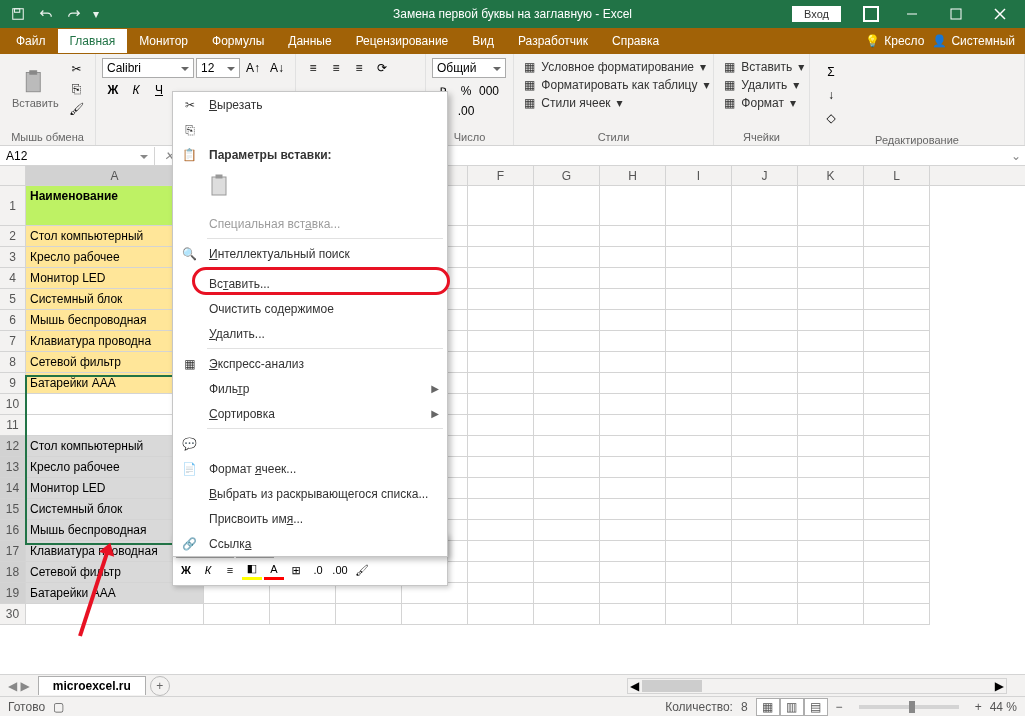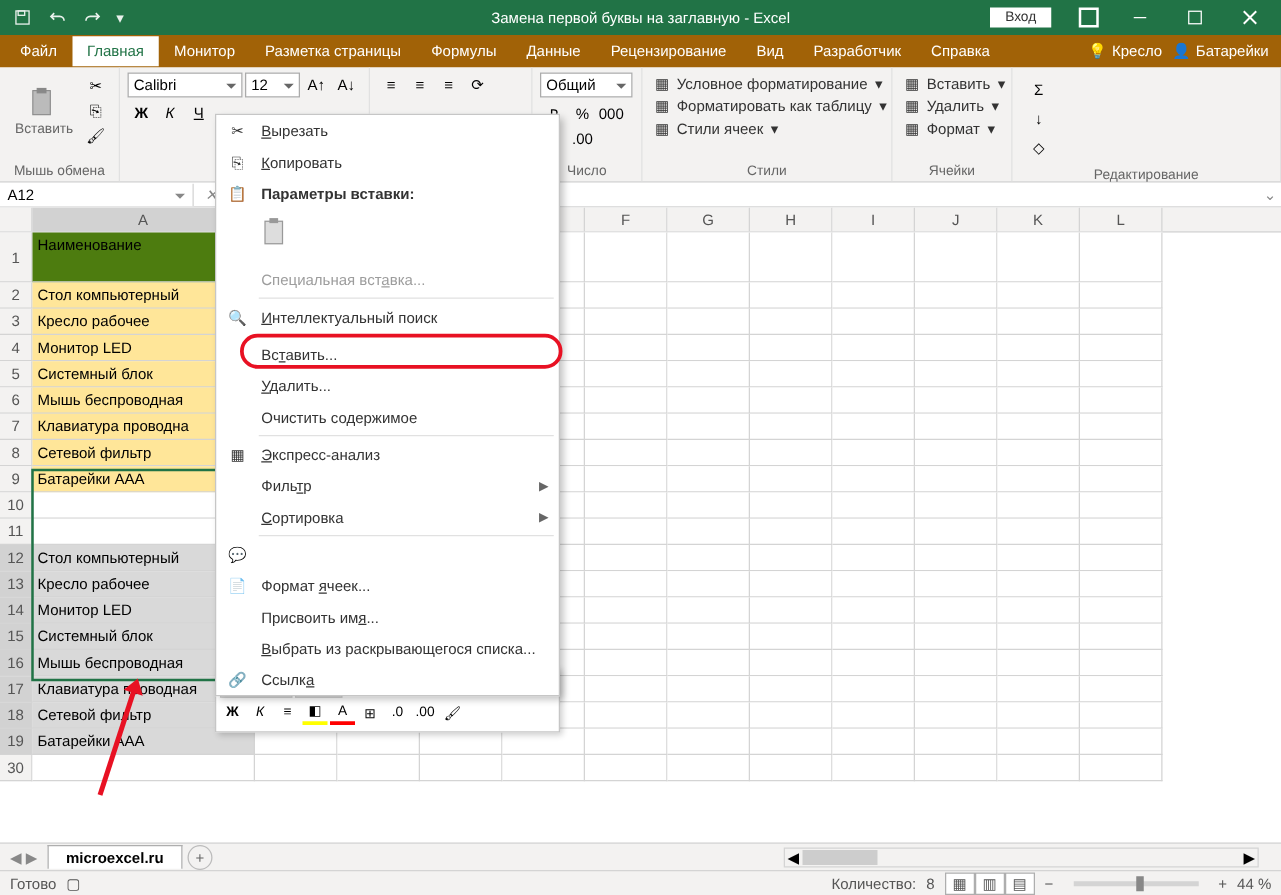--- a/index.html
+++ b/index.html
@@ -41,21 +41,21 @@
 .grid-area{position:relative;height:488px;overflow:hidden}
 .colheads{display:flex;height:20px;background:#f3f2f1;border-bottom:1px solid #d4d4d4}
 .corner{width:26px;border-right:1px solid #d4d4d4;background:#f3f2f1}
 .colh{border-right:1px solid #d4d4d4;text-align:center;font-size:12px;line-height:20px;color:#555;background:#f3f2f1}
 .colh.sel{background:#d2d2d2}
 .rows{position:relative}
 .row{display:flex;height:21px}
 .rowh{width:26px;border-right:1px solid #d4d4d4;border-bottom:1px solid #d4d4d4;background:#f3f2f1;text-align:center;font-size:12px;line-height:21px;color:#555}
 .rowh.sel{background:#d2d2d2}
 .cell{border-right:1px solid #d4d4d4;border-bottom:1px solid #d4d4d4;padding:2px 4px;font-size:12px;line-height:17px;overflow:hidden;white-space:nowrap;background:#fff}
-.cell.hdr{background:#4d7c0f;color:#000;font-weight:normal}
+.cell.hdr{background:#bef264;color:#000;font-weight:bold}
 .cell.yellow{background:#ffe699}
 .cell.num{text-align:right}
 .cell.sel{background:#d9d9d9}
 .selection-border{position:absolute;border:2px solid #217346;pointer-events:none}
 .context-menu{position:absolute;left:172px;top:91px;width:276px;background:#fff;border:1px solid #c6c6c6;box-shadow:3px 3px 6px rgba(0,0,0,.25);z-index:100}
 .cm-item{display:flex;align-items:center;height:25px;padding:0 8px;gap:10px;font-size:12px;color:#333}
 .cm-item.disabled{color:#9d9d9d}
 .cm-icon{width:18px;height:18px;display:flex;align-items:center;justify-content:center;flex-shrink:0}
 .cm-sep{height:1px;background:#e1e1e1;margin:2px 4px 2px 34px}
 .cm-label{flex:1}
@@ -128,35 +128,34 @@
           <line x1="11" y1="1" x2="1" y2="11"></line>
         </svg>
       </div>
   </div>
 </div>
 
 <div class="tabs">
   <div class="tab">Файл</div>
   <div class="tab active">Главная</div>
   <div class="tab">Монитор</div>
-  <div class="tab">Разметка страницы</div>
   <div class="tab">Формулы</div>
   <div class="tab">Данные</div>
   <div class="tab">Рецензирование</div>
   <div class="tab">Вид</div>
   <div class="tab">Разработчик</div>
   <div class="tab">Справка</div>
   <div class="tabs-right">
     <div class="tab-r">
         <span>💡</span>
         <span>Кресло</span>
       </div>
     <div class="tab-r">
         <span>👤</span>
-        <span>Батарейки</span>
+        <span>Системный</span>
       </div>
   </div>
 </div>
 
 <div class="ribbon">
   <div class="rgroup" style="width:96px">
     <div style="display:flex">
       <div class="rbig">
         <svg viewBox="0 0 32 32" fill="#bbb" stroke="#888">
             <rect x="6" y="4" width="16" height="22"></rect>
@@ -601,21 +600,20 @@
   <div class="selection-border" style="left:25px;top:209px;width:180px;height:170px"></div>
 </div>
 
 <div class="context-menu">
   <div class="cm-item">
       <span class="cm-icon">✂</span>
       <span class="cm-label"><u>В</u>ырезать</span>
     </div>
   <div class="cm-item">
       <span class="cm-icon">⎘</span>
-      <span class="cm-label"><u>К</u>опировать</span>
     </div>
   <div class="cm-item">
       <span class="cm-icon">📋</span>
       <span class="cm-label" style="font-weight:bold">Параметры вставки:</span>
     </div>
   <div class="cm-paste-opts">
     <div class="cm-paste-big">
         <svg width="26" height="26" viewBox="0 0 26 26" fill="#ddd" stroke="#999">
           <rect x="4" y="3" width="14" height="18"></rect>
           <rect x="8" y="1" width="6" height="3" fill="#999"></rect>
@@ -631,25 +629,25 @@
       <span class="cm-icon">🔍</span>
       <span class="cm-label"><u>И</u>нтеллектуальный поиск</span>
     </div>
   <div class="cm-sep"></div>
   <div class="cm-item">
       <span class="cm-icon"></span>
       <span class="cm-label">Вс<u>т</u>авить...</span>
     </div>
   <div class="cm-item">
       <span class="cm-icon"></span>
+      <span class="cm-label">Очистить со<u>д</u>ержимое</span>
+    </div>
+  <div class="cm-item">
+      <span class="cm-icon"></span>
       <span class="cm-label"><u>У</u>далить...</span>
-    </div>
-  <div class="cm-item">
-      <span class="cm-icon"></span>
-      <span class="cm-label">Очистить со<u>д</u>ержимое</span>
     </div>
   <div class="cm-sep"></div>
   <div class="cm-item">
       <span class="cm-icon">▦</span>
       <span class="cm-label"><u>Э</u>кспресс-анализ</span>
     </div>
   <div class="cm-item">
       <span class="cm-icon"></span>
       <span class="cm-label">Филь<u>т</u>р</span>
       <span class="cm-arrow">▶</span>
@@ -662,25 +660,25 @@
   <div class="cm-sep"></div>
   <div class="cm-item">
       <span class="cm-icon">💬</span>
     </div>
   <div class="cm-item">
       <span class="cm-icon">📄</span>
       <span class="cm-label">Формат <u>я</u>чеек...</span>
     </div>
   <div class="cm-item">
       <span class="cm-icon"></span>
+      <span class="cm-label"><u>В</u>ыбрать из раскрывающегося списка...</span>
+    </div>
+  <div class="cm-item">
+      <span class="cm-icon"></span>
       <span class="cm-label">Присвоить им<u>я</u>...</span>
-    </div>
-  <div class="cm-item">
-      <span class="cm-icon"></span>
-      <span class="cm-label"><u>В</u>ыбрать из раскрывающегося списка...</span>
     </div>
   <div class="cm-item">
       <span class="cm-icon">🔗</span>
       <span class="cm-label">Ссылк<u>а</u></span>
     </div>
 </div>
 
 <div class="red-circle"></div>
 <div class="red-arrow"></div>
 

